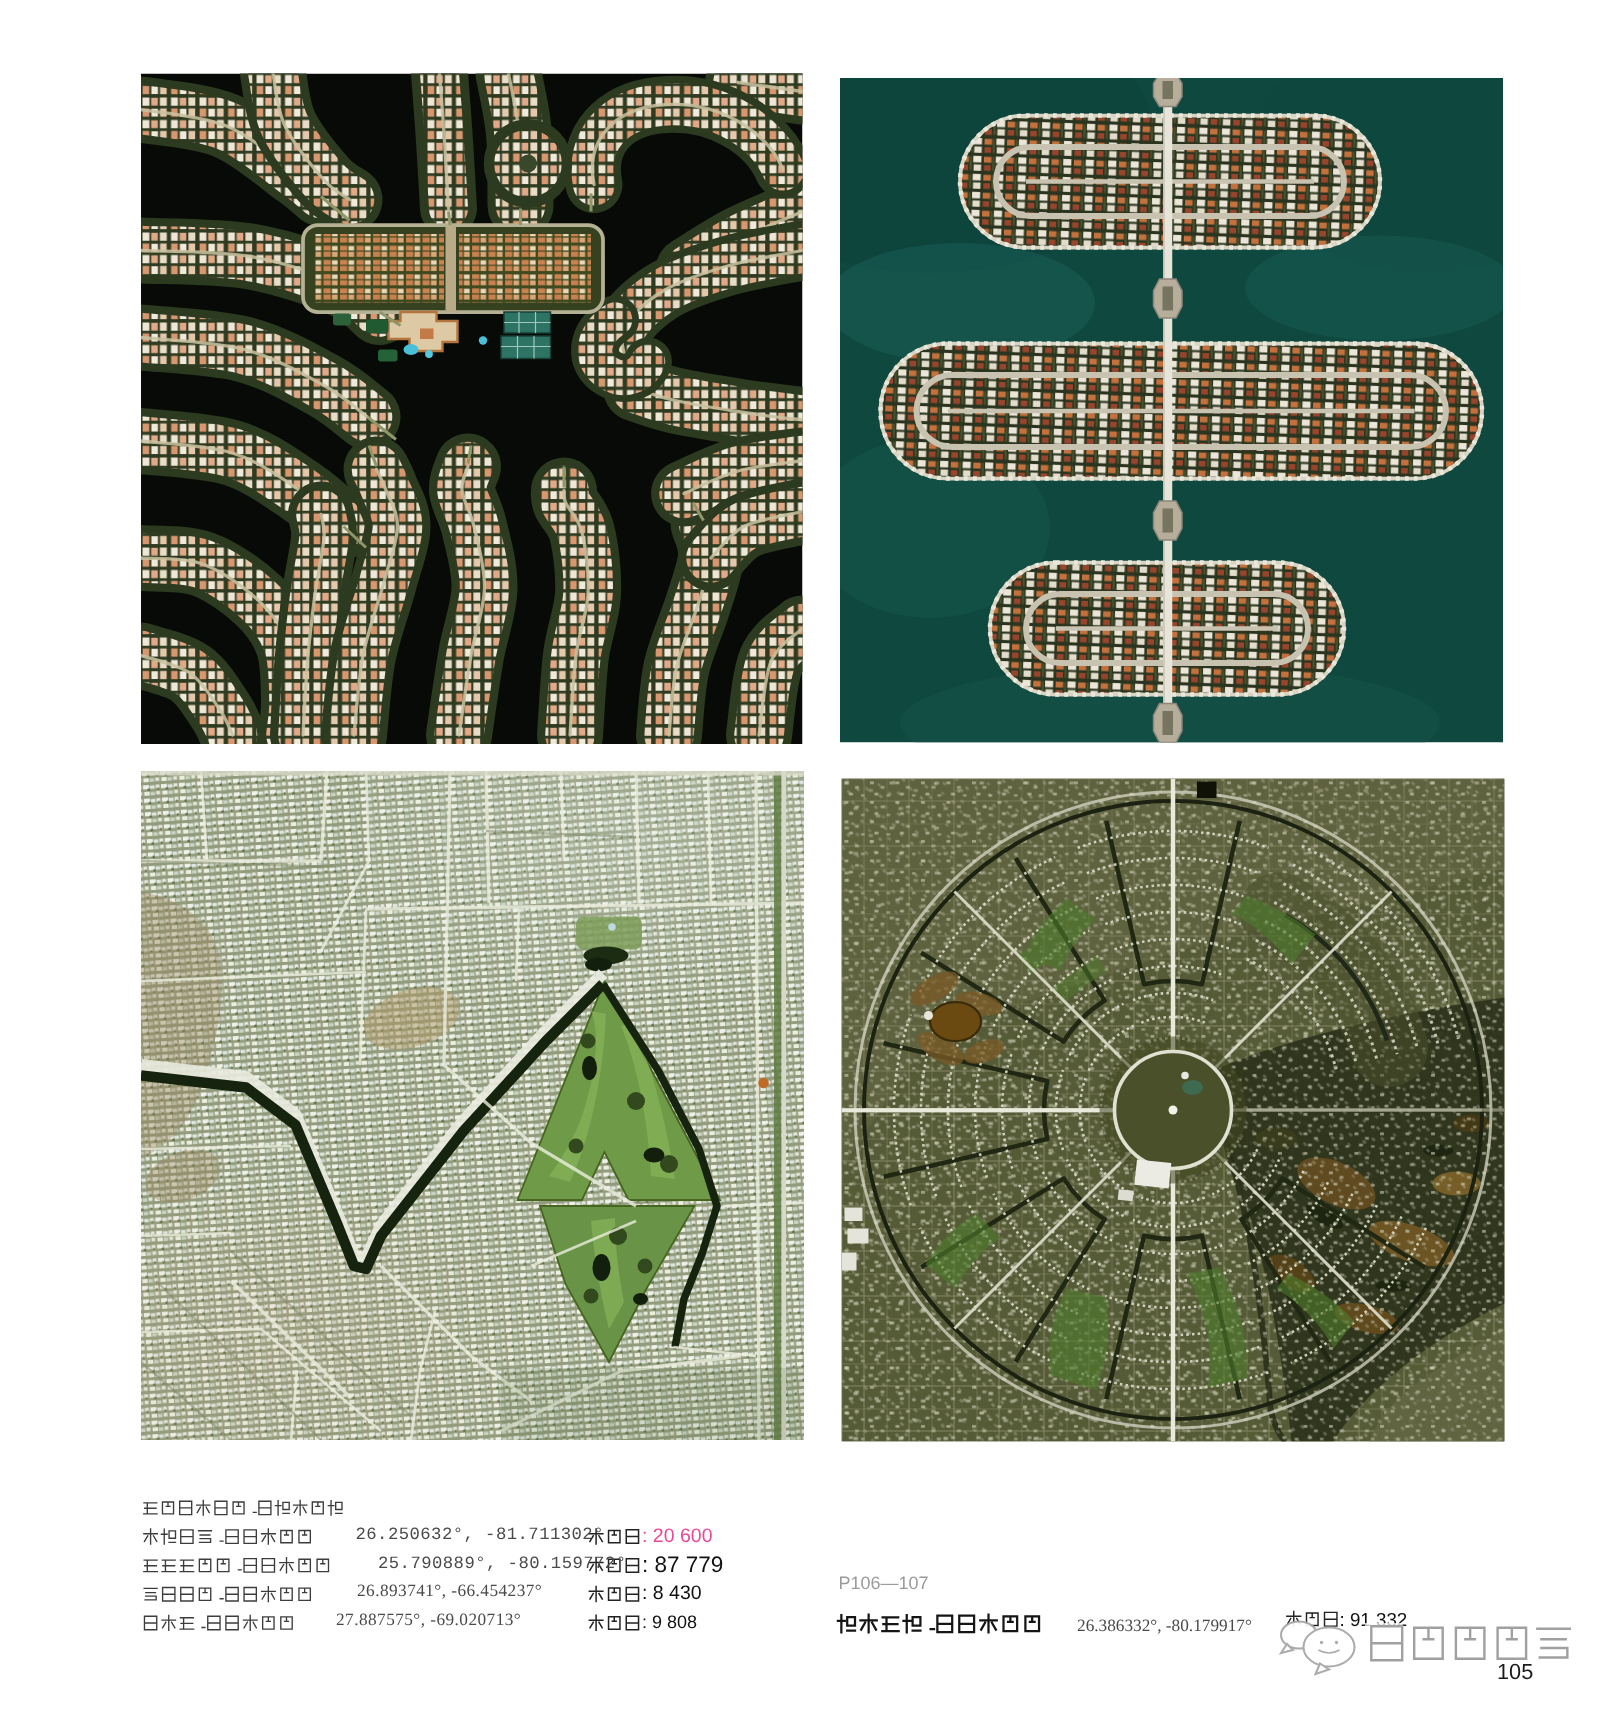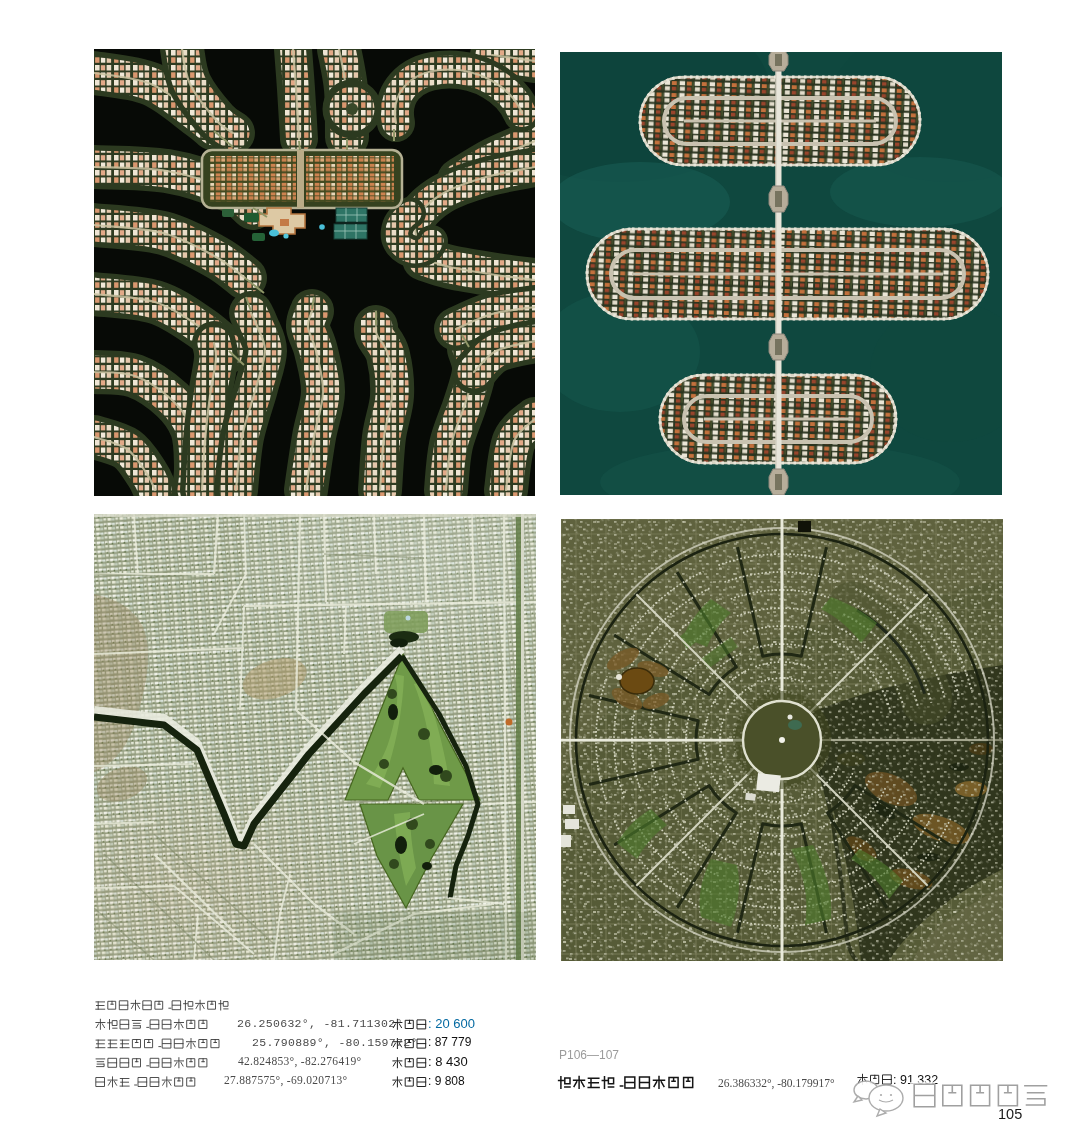--- a/index.html
+++ b/index.html
@@ -554,19 +554,19 @@
       <path d="M942.8,1085.2 H961.8 V1105.8 H942.8 Z M949.1,1092.8 H955.5 M952.3,1085.2 V1092.8" fill="none" stroke="#a0a0a0" stroke-width="1.6" stroke-linecap="square"></path>
       <rect x="965.6" y="1082" width="25" height="29" fill="#ffffff" opacity="0.75"></rect>
       <path d="M970.6,1085.2 H989.6 V1105.8 H970.6 Z M976.9,1092.8 H983.3 M980.1,1085.2 V1092.8" fill="none" stroke="#a0a0a0" stroke-width="1.6" stroke-linecap="square"></path>
       <rect x="993.4" y="1082" width="25" height="29" fill="#ffffff" opacity="0.75"></rect>
       <path d="M998.4,1085.2 H1017.4 V1105.8 H998.4 Z M1004.7,1092.8 H1011.1 M1007.9,1085.2 V1092.8" fill="none" stroke="#a0a0a0" stroke-width="1.6" stroke-linecap="square"></path>
       <rect x="1021.2" y="1082" width="25" height="29" fill="#ffffff" opacity="0.75"></rect>
       <path d="M1024.9,1085.8 H1046.5 M1027.6,1092.8 H1043.8 M1027.6,1098.7 H1043.8 M1026.5,1105.0 H1044.9 V1098.7" fill="none" stroke="#a0a0a0" stroke-width="1.6" stroke-linecap="square"></path>
       <text x="998" y="1119" font-family="Liberation Sans,sans-serif" font-size="14.5" fill="#1a1a1a">105</text>
     </svg>
     <div style="position:absolute;left:237px;top:1016.5px;font-family:Liberation Mono, monospace;font-size:11.5px;color:#4a4a4a;letter-spacing:0.3px">26.250632°, -81.711302°</div>
-    <div style="position:absolute;left:428px;top:1016.0px;font-family:'Liberation Sans',sans-serif;font-size:13px;color:#0369a1">: 20 600</div>
+    <div style="position:absolute;left:428px;top:1016.0px;font-family:'Liberation Sans',sans-serif;font-size:13px;color:#ec4899">: 20 600</div>
     <div style="position:absolute;left:252px;top:1035.7px;font-family:Liberation Mono, monospace;font-size:11.5px;color:#4a4a4a;letter-spacing:0.3px">25.790889°, -80.159772°</div>
-    <div style="position:absolute;left:428px;top:1035.2px;font-family:'Liberation Sans',sans-serif;font-size:12px;color:#111">: 87 779</div>
-    <div style="position:absolute;left:238px;top:1054.9px;font-family:'Liberation Serif',serif;font-size:11.5px;color:#4a4a4a;letter-spacing:0.3px">42.824853°, -82.276419°</div>
+    <div style="position:absolute;left:428px;top:1035.2px;font-family:'Liberation Sans',sans-serif;font-size:15px;color:#111">: 87 779</div>
+    <div style="position:absolute;left:238px;top:1054.9px;font-family:'Liberation Serif',serif;font-size:11.5px;color:#4a4a4a;letter-spacing:0.3px">26.893741°, -66.454237°</div>
     <div style="position:absolute;left:428px;top:1054.4px;font-family:'Liberation Sans',sans-serif;font-size:13px;color:#111">: 8 430</div>
     <div style="position:absolute;left:224px;top:1074.1px;font-family:'Liberation Serif',serif;font-size:11.5px;color:#4a4a4a;letter-spacing:0.3px">27.887575°, -69.020713°</div>
     <div style="position:absolute;left:428px;top:1073.6px;font-family:'Liberation Sans',sans-serif;font-size:12px;color:#111">: 9 808</div>
   </div>
 </body></html>

